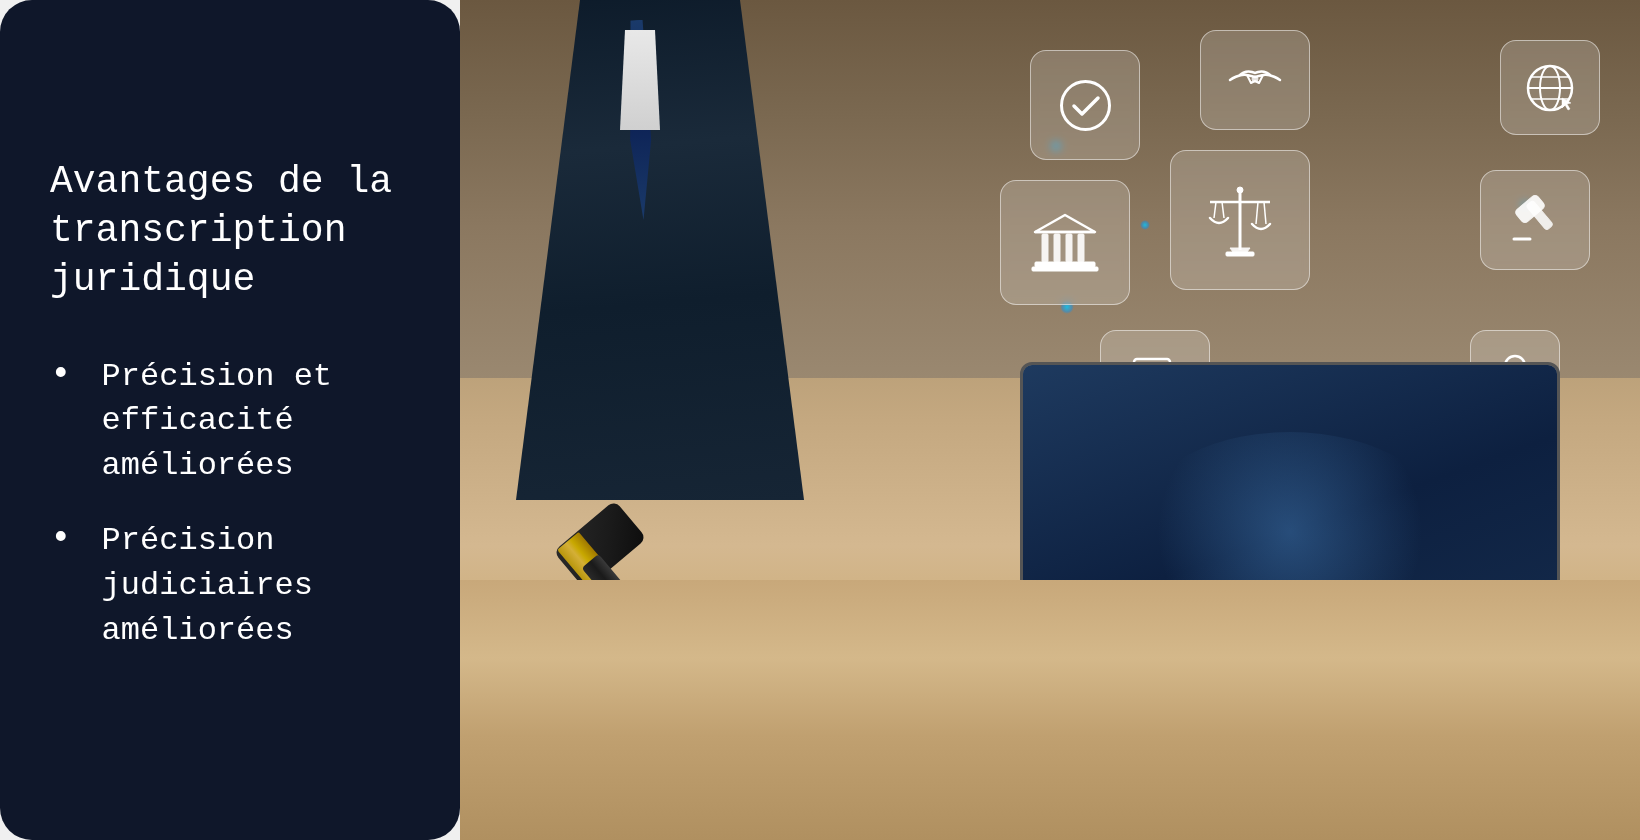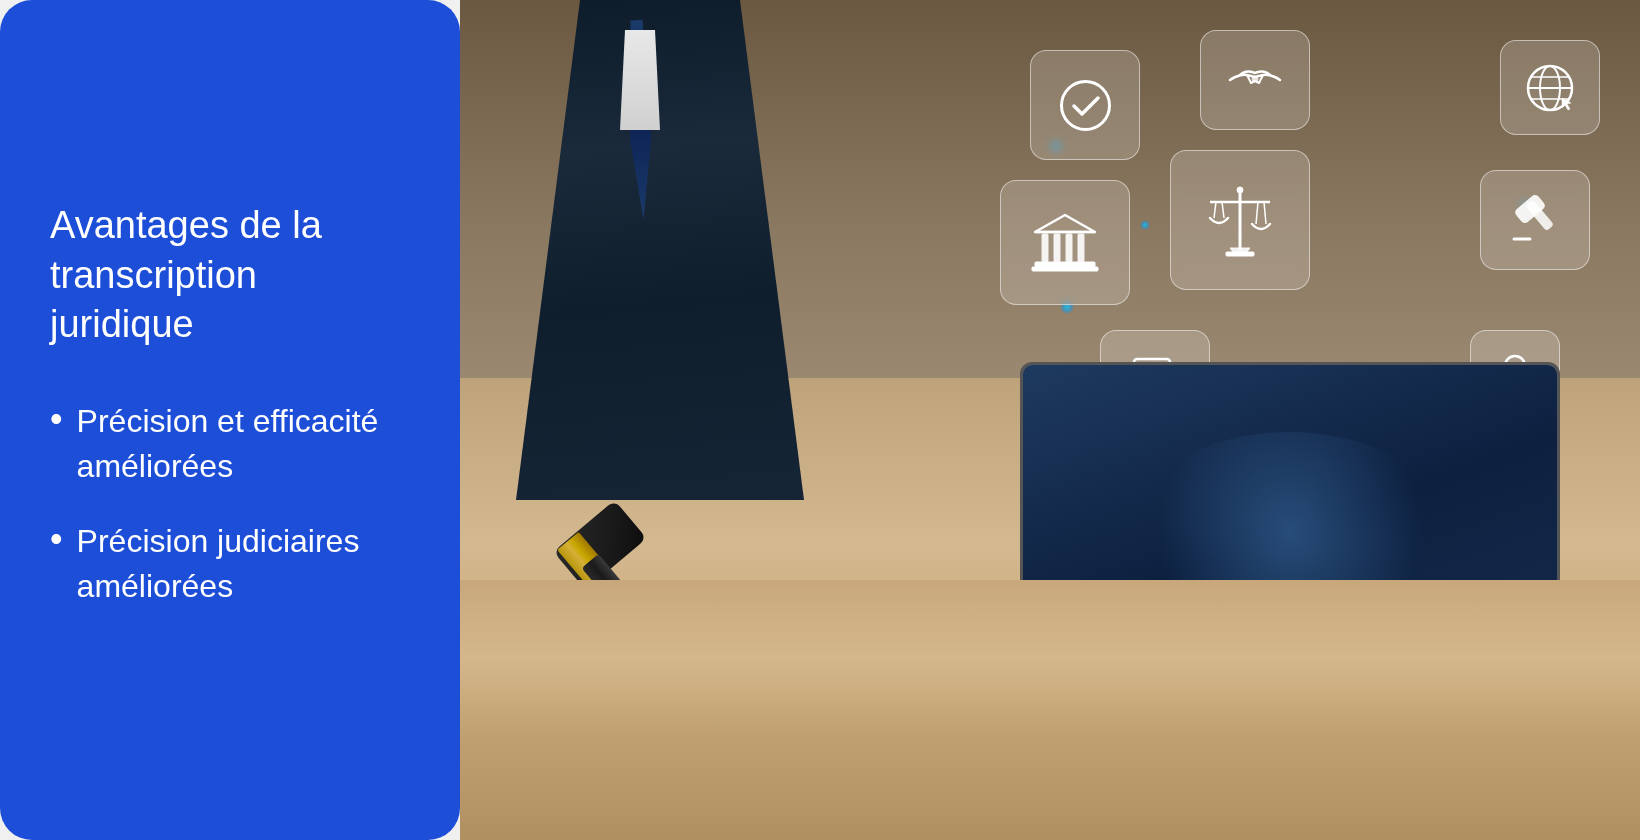--- a/index.html
+++ b/index.html
@@ -54,20 +54,21 @@
 
     .left-panel .bullet-list li .bullet-dot {
       font-size: 36px;
       line-height: 1;
       margin-top: 2px;
       flex-shrink: 0;
     }
 
     .left-panel .bullet-list li .bullet-text {
       flex: 1;
+      margin-left: 16px;
     }
 
     .right-panel {
       flex: 1;
       height: 840px;
       position: relative;
       overflow: hidden;
     }
 
     
@@ -364,21 +365,21 @@
       left: 0;
       width: 100%;
       height: 45%;
       background: linear-gradient(180deg, #6B5840 0%, #7A6850 30%, #8B7860 60%, #9A8870 100%);
     }
 
   </style>
 </head>
 <body>
 
-<div class="left-panel" style="background-color: #1d4ed8;">
+<div class="left-panel" style="background-color: #0f172a; font-family: Liberation Mono, monospace;">
 
   <h1 class="title">Avantages de la transcription juridique</h1>
 
   <ul class="bullet-list">
     <li>
       <span class="bullet-dot">•</span>
       <span class="bullet-text">Précision et efficacité améliorées</span>
     </li>
     <li>
       <span class="bullet-dot">•</span>

